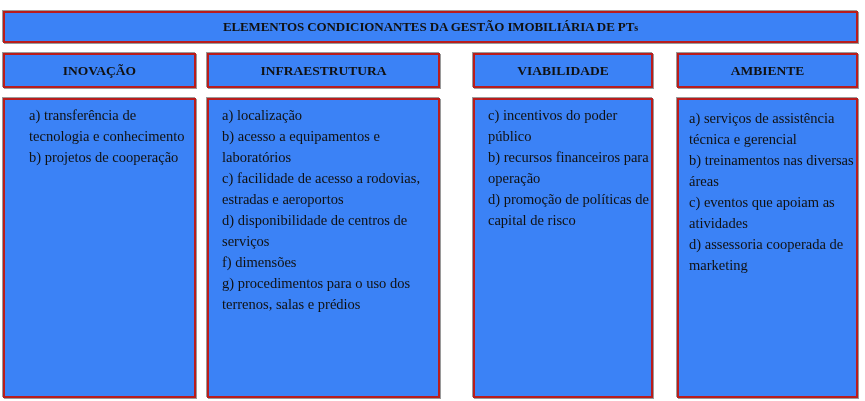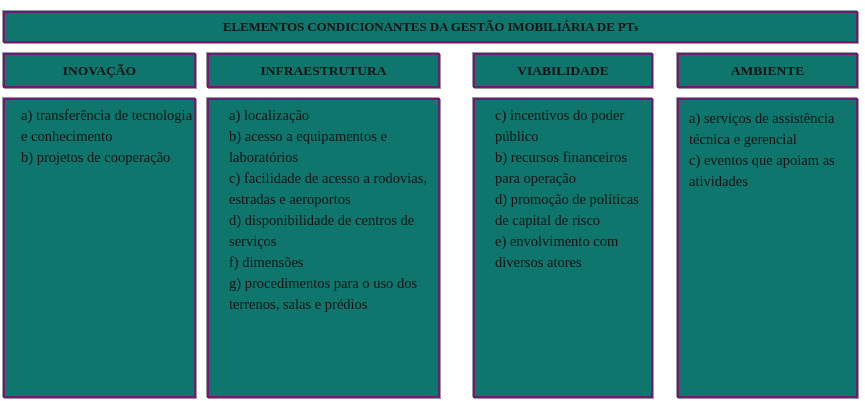--- a/index.html
+++ b/index.html
@@ -1,33 +1,33 @@
 <!DOCTYPE html>
 <html><head>
 <meta charset="utf-8">
 <style>
   html, body { margin: 0; padding: 0; background: #ffffff; }
   body { width: 865px; height: 401px; position: relative; overflow: hidden;
          font-family: "Liberation Serif", "DejaVu Serif", serif; color: #111; }
-  .box { position: absolute; box-sizing: border-box; border: 2px solid #701a75;
-         box-shadow: 1px 1px 0 #9a9a9a, -1px -1px 0 #9a9a9a; background: #0f766e; }
+  .box { position: absolute; box-sizing: border-box; border: 2px solid #b91c1c;
+         box-shadow: 1px 1px 0 #9a9a9a, -1px -1px 0 #9a9a9a; background: #3b82f6; }
   .title-box { left: 3px; top: 11px; width: 855px; height: 32px;
                display: flex; align-items: center; justify-content: center;
                font-weight: bold; font-size: 13px; letter-spacing: -0.1px; }
   .title-box .small { font-size: 10px; }
   .head { top: 53px; height: 35px; display: flex; align-items: center; justify-content: center;
           font-weight: bold; font-size: 13.5px; }
   .content { top: 98px; height: 300px; padding: 6px 0 0 8px; font-size: 14.5px; line-height: 21px; }
   .content .item { display: block; }
   .c1 { left: 3px; width: 193px; }
   .c2 { left: 207px; width: 233px; }
   .c3 { left: 473px; width: 180px; }
   .c4 { left: 677px; width: 181px; }
-  .c1.content, .c2.content, .c3.content { padding-top: 5px; padding-left: 20px; }
-  .c1.content { padding-left: 16px; }
+  .c1.content, .c2.content, .c3.content { padding-top: 5px; padding-left: 13px; }
+  .c1.content { padding-left: 24px; }
   .c4.content { padding-top: 8px; padding-left: 10px; }
 </style>
 </head>
 <body>
 
 <div class="box title-box">
   <span>ELEMENTOS CONDICIONANTES DA GESTÃO IMOBILIÁRIA DE PT</span>
     <span class="small">s</span>
 </div>
 
@@ -47,19 +47,20 @@
   <span class="item">c) facilidade de acesso a rodovias, estradas e aeroportos</span>
   <span class="item">d) disponibilidade de centros de serviços</span>
   <span class="item">f) dimensões</span>
   <span class="item">g) procedimentos para o uso dos terrenos, salas e prédios</span>
 </div>
 
 <div class="box content c3">
   <span class="item">c) incentivos do poder público</span>
   <span class="item">b) recursos financeiros para operação</span>
   <span class="item">d) promoção de políticas de capital de risco</span>
-  <span class="item">e) envolvimento com diversos atores</span>
 </div>
 
 <div class="box content c4">
   <span class="item">a) serviços de assistência técnica e gerencial</span>
+  <span class="item">b) treinamentos nas diversas áreas</span>
   <span class="item">c) eventos que apoiam as atividades</span>
+  <span class="item">d) assessoria cooperada de marketing</span>
 </div>
 
 </body></html>

